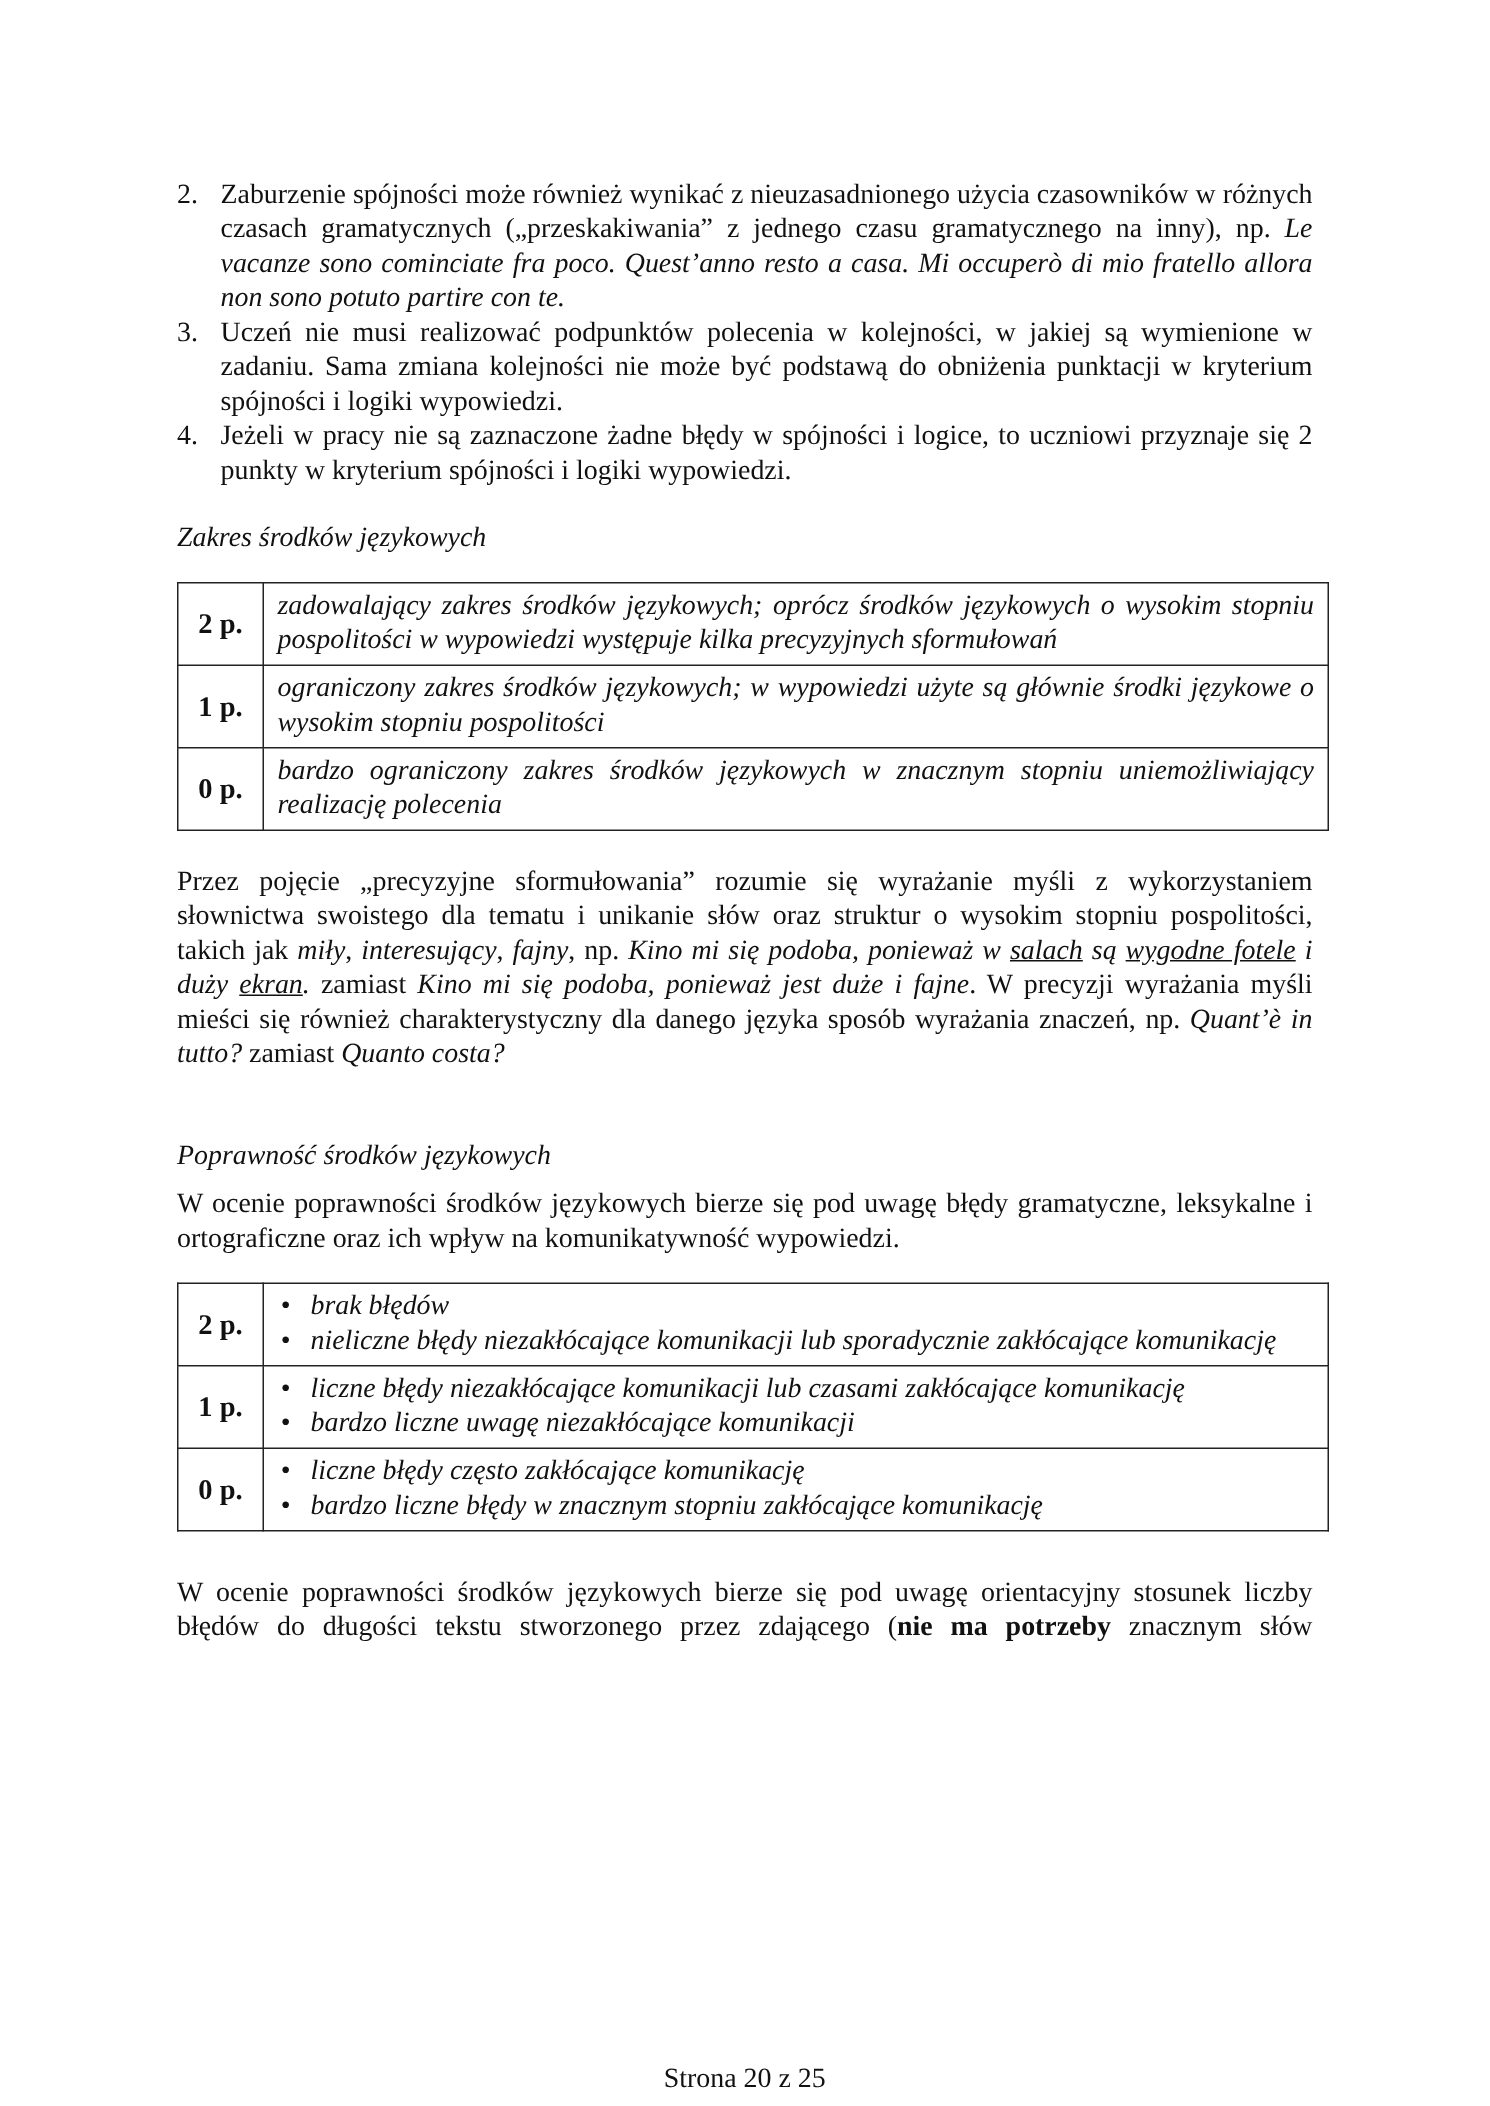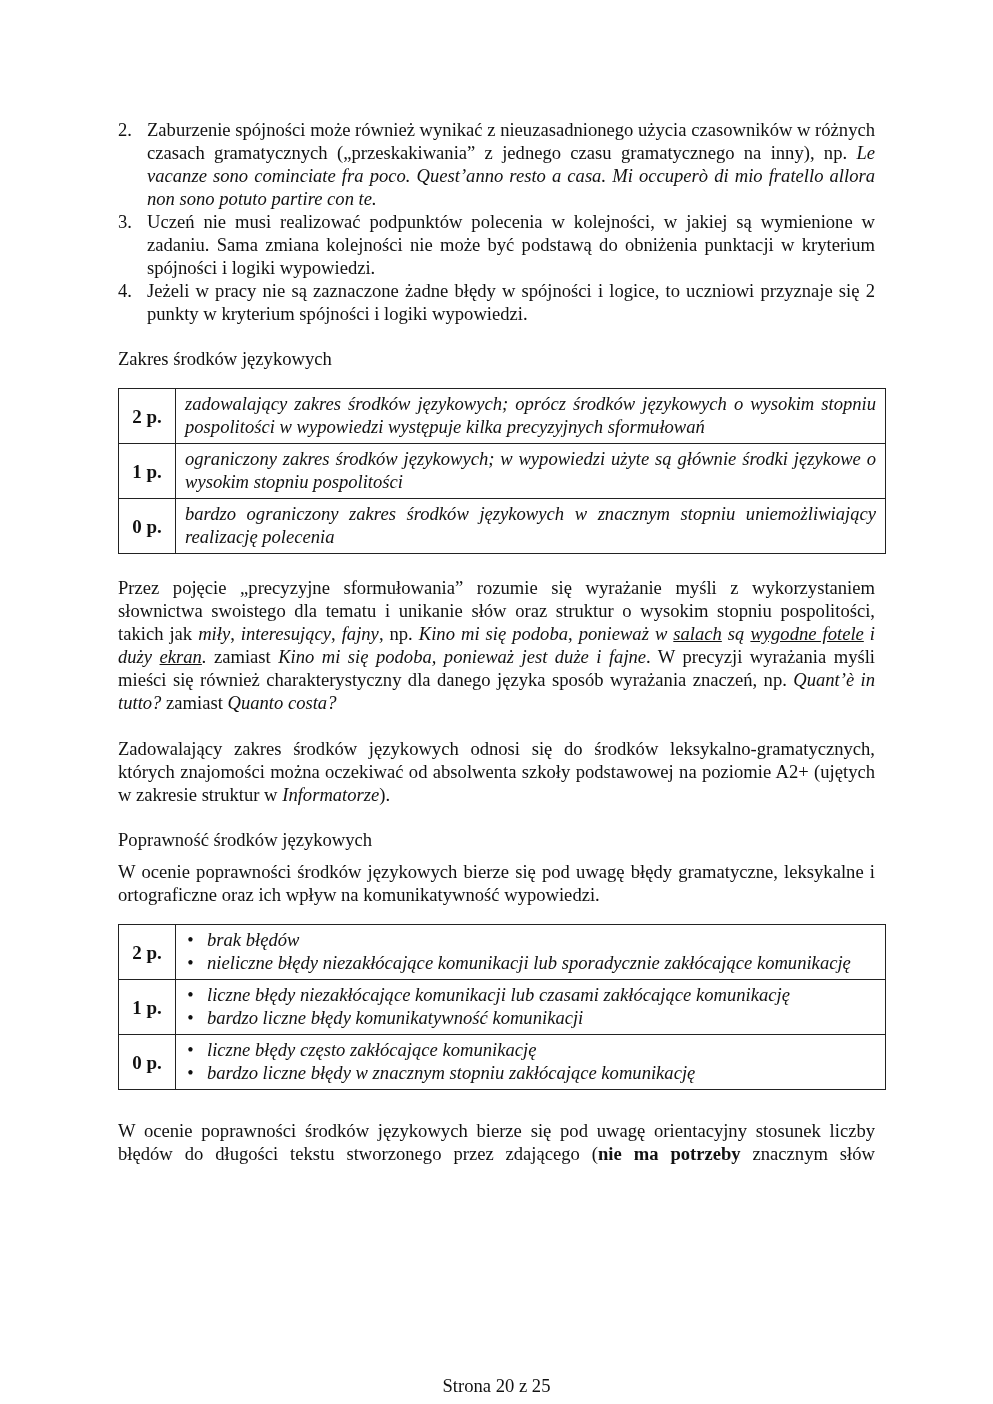--- a/index.html
+++ b/index.html
@@ -6,21 +6,21 @@
   body {
     width: 993px; height: 1404px; position: relative; overflow: hidden;
     font-family: "Liberation Serif", serif; color: #111111;
     font-size: 18.6px; line-height: 23px;
   }
   .page { position: absolute; left: 118px; top: 118px; width: 757px; }
   .just { text-align: justify; }
   ol.points { margin: 0; padding: 0; list-style: none; }
   ol.points li { position: relative; padding-left: 29px; text-align: justify; }
   ol.points li .num { position: absolute; left: 0; top: 0; }
-  .heading { margin: 22px 0 9px 0; }
+  .heading { font-style: italic; margin: 22px 0 9px 0; }
   p { margin: 0; }
   table.crit { border-collapse: collapse; width: 768px; margin-top: 18px; }
   table.crit td { border: 1.3px solid #222; vertical-align: middle; }
   table.crit td.score { width: 54px; text-align: center; font-weight: bold; font-size: 19px; }
   table.crit td.desc { padding: 3px 9px 5px 9px; text-align: justify; font-style: italic; }
   ul.bul { margin: 0; padding: 0; list-style: none; }
   ul.bul li { position: relative; padding-left: 22px; text-align: justify; }
   ul.bul li::before { content: "\2022"; position: absolute; left: 2px; top: 0; }
   .u { text-decoration: underline; }
   .footer { position: absolute; top: 1374px; left: 0; width: 993px; text-align: center; font-size: 18.6px; }
@@ -61,42 +61,41 @@
       <td class="score">0 p.</td>
       <td class="desc">bardzo ograniczony zakres środków językowych w znacznym stopniu uniemożliwiający realizację polecenia</td>
     </tr>
   </tbody>
     </table>
 
   <div style="height:22px"></div>
   <p class="just"><span>Przez pojęcie „precyzyjne sformułowania” rozumie się wyrażanie myśli z wykorzystaniem słownictwa swoistego dla tematu i unikanie słów oraz struktur o wysokim stopniu pospolitości, takich jak </span><i>miły</i><span>, </span><i>interesujący</i><span>, </span><i>fajny</i><span>, np. </span><i><span>Kino mi się podoba, ponieważ w </span><span class="u">salach</span><span> są </span><span class="u">wygodne fotele</span><span> i duży </span><span class="u">ekran</span><span>.</span></i><span> zamiast </span><i>Kino mi się podoba, ponieważ jest duże i fajne</i><span>. W precyzji wyrażania myśli mieści się również charakterystyczny dla danego języka sposób wyrażania znaczeń, np. </span><i>Quant’è in tutto?</i><span> zamiast </span><i>Quanto costa?</i></p>
 
   <div style="height:23px"></div>
-  <p class="just"><span>Zadowalający zakres środków językowych odnosi się do środków leksykalno-gramatycznych, których znajomości można oczekiwać od absolwenta szkoły podstawowej na poziomie A2+ (ujętych w zakresie struktur w </span><i>Informatorze</i><span>).</span></p>
 
   <div class="heading">Poprawność środków językowych</div>
   <p class="just">W ocenie poprawności środków językowych bierze się pod uwagę błędy gramatyczne, leksykalne i ortograficzne oraz ich wpływ na komunikatywność wypowiedzi.</p>
 
   <table class="crit">
     <tbody>
         <tr>
       <td class="score">2 p.</td>
       <td class="desc">
         <ul class="bul">
           <li>brak błędów</li>
           <li>nieliczne błędy niezakłócające komunikacji lub sporadycznie zakłócające komunikację</li>
         </ul>
       </td>
     </tr>
     <tr>
       <td class="score">1 p.</td>
       <td class="desc">
         <ul class="bul">
           <li>liczne błędy niezakłócające komunikacji lub czasami zakłócające komunikację</li>
-          <li>bardzo liczne błędy komunikatywność komunikacji</li>
+          <li>bardzo liczne uwagę niezakłócające komunikacji</li>
         </ul>
       </td>
     </tr>
     <tr>
       <td class="score">0 p.</td>
       <td class="desc">
         <ul class="bul">
           <li>liczne błędy często zakłócające komunikację</li>
           <li>bardzo liczne błędy w znacznym stopniu zakłócające komunikację</li>
         </ul>

